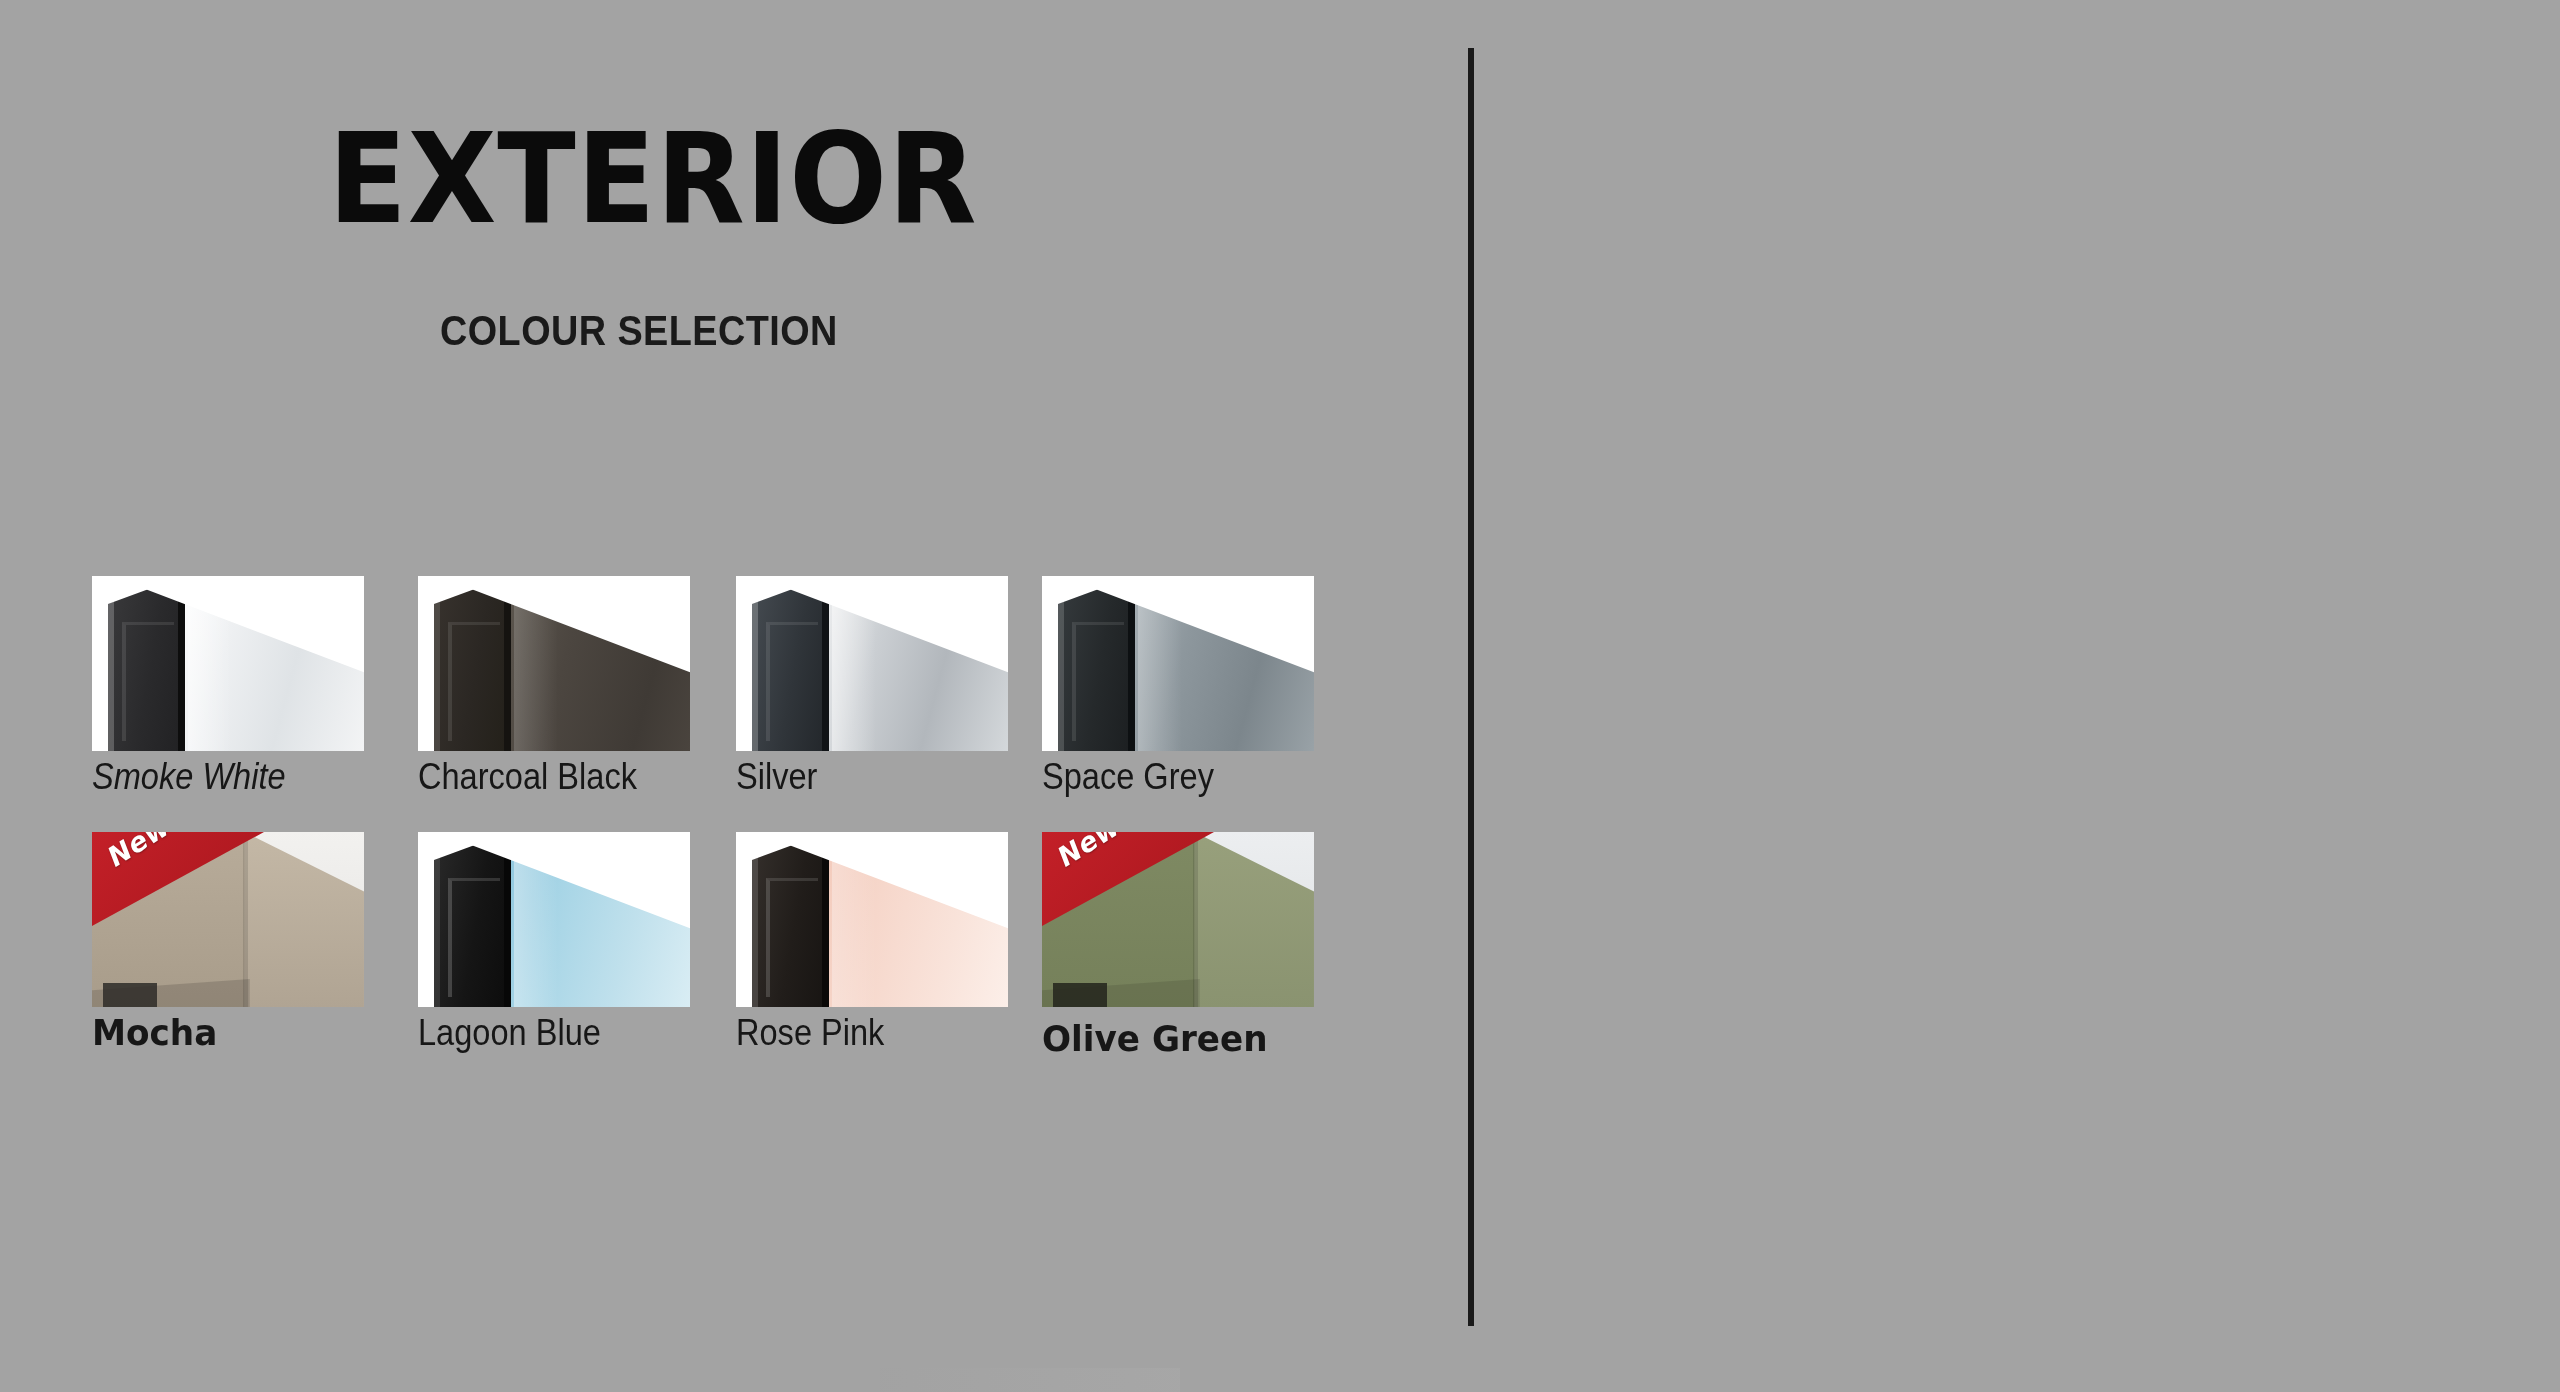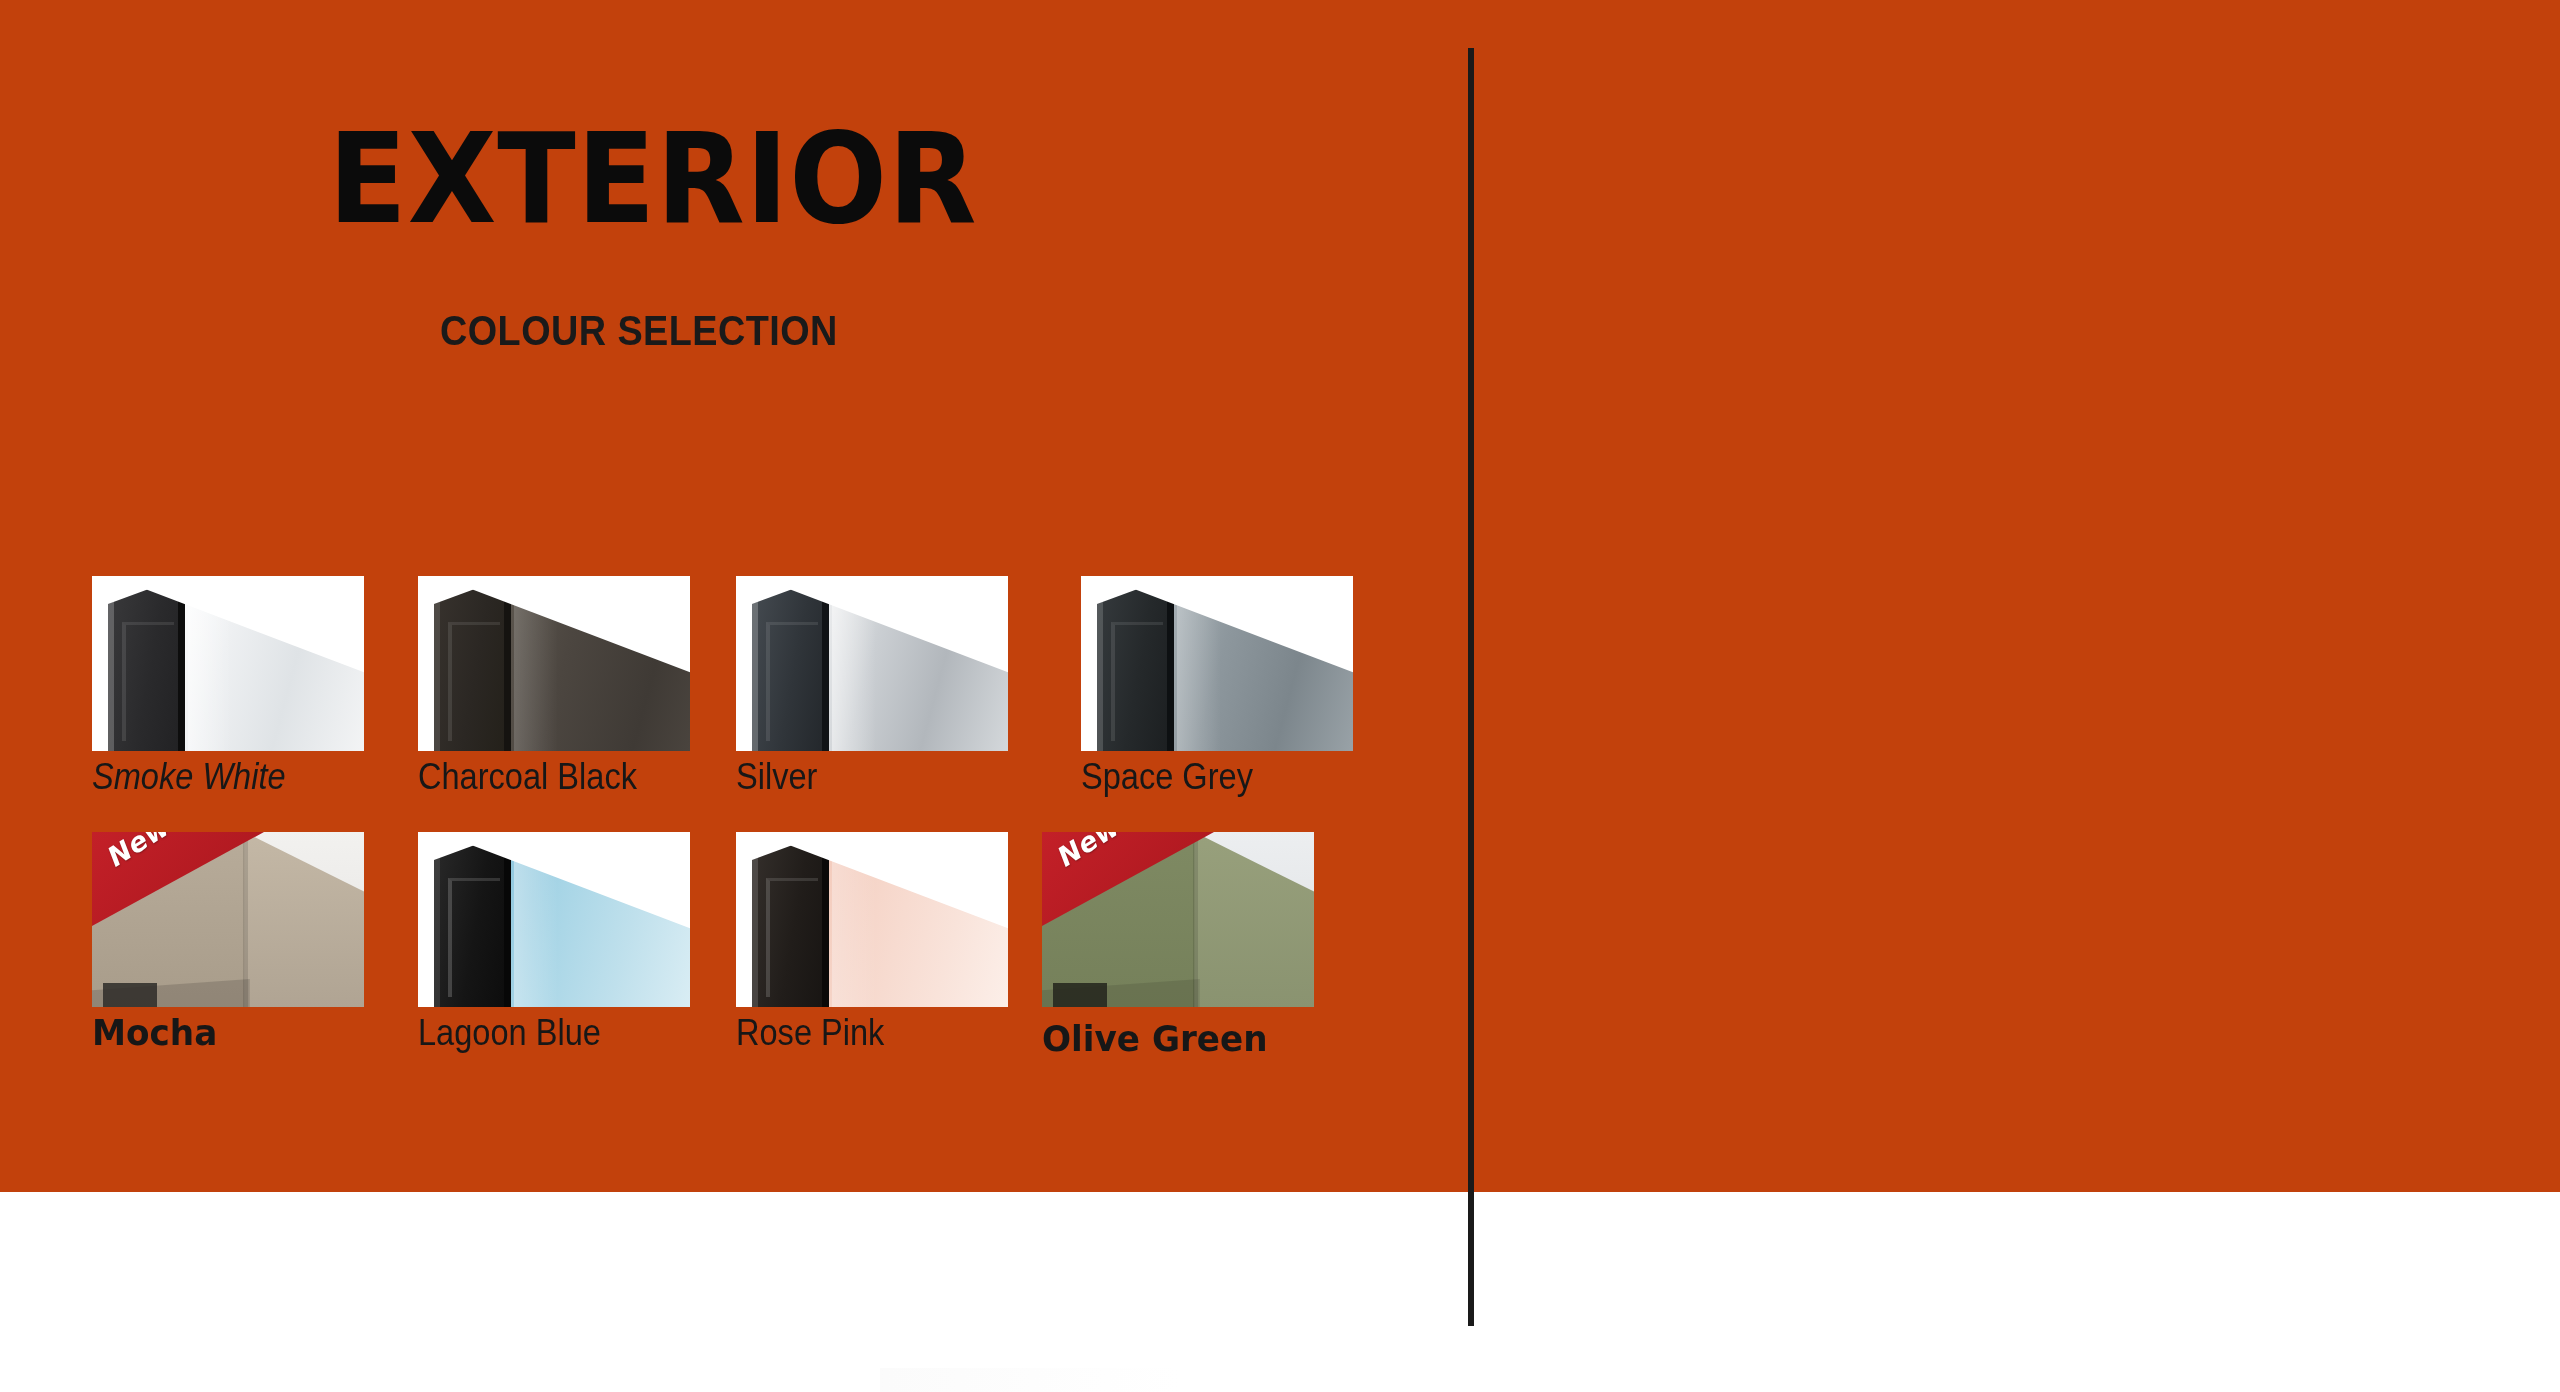--- a/index.html
+++ b/index.html
@@ -4,21 +4,21 @@
 <title>Colour Selection Board</title>
 <style>
   html,body{margin:0;padding:0;background:#ffffff;}
   body{
     width:2560px;height:1392px;
     font-family:"Liberation Sans", sans-serif;
     color:#111111;
     -webkit-font-smoothing:antialiased;
     overflow:hidden;
   }
-  .board{position:relative;width:2560px;height:1192px;background:#c2410c;}
+  .board{position:relative;width:2560px;height:1392px;background:#a3a3a3;}
 
   
   .divider{
     position:absolute;left:1468px;top:48px;width:6px;height:1278px;
     background:#1a1a1a;
   }
 
   
   .panel{position:absolute;top:0;height:1392px;}
   .panel-exterior{left:0;width:1468px;}
@@ -200,21 +200,21 @@
             <div class="sv-doorinset"></div>
             <div class="sv-edge" style="background:#101316"></div>
             <div class="sv-leftstrip"></div>
             <div class="sv-hl"></div>
             <div class="sv-top"></div>
           </div>
         </div>
         <div class="pod-label">Silver</div>
       </div>
 
-      <div class="pod-cell" style="left:1081px;top:576px;">
+      <div class="pod-cell" style="left:1042px;top:576px;">
         <div class="pod-img">
           <div class="sv-body" style="background:#ffffff">
             <div class="sv-face" style="background:linear-gradient(105deg,#a9b2b7 0%,#8d979d 32%,#7c868c 66%,#99a2a7 100%);"></div>
             <div class="sv-door" style="background:linear-gradient(100deg,#363b3e 0%,#25292b 55%,#1b1e20 100%);"></div>
             <div class="sv-doorinset"></div>
             <div class="sv-edge" style="background:#0d1012"></div>
             <div class="sv-leftstrip" style="background:rgba(255,255,255,.16)"></div>
             <div class="sv-hl" style="background:linear-gradient(90deg,rgba(255,255,255,.26),rgba(255,255,255,0));"></div>
             <div class="sv-top"></div>
           </div>

